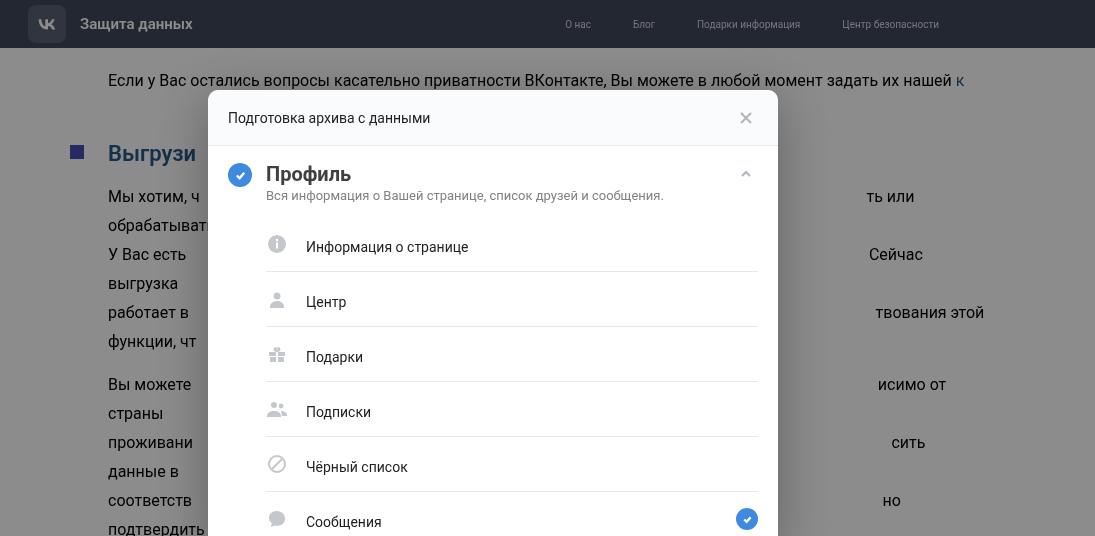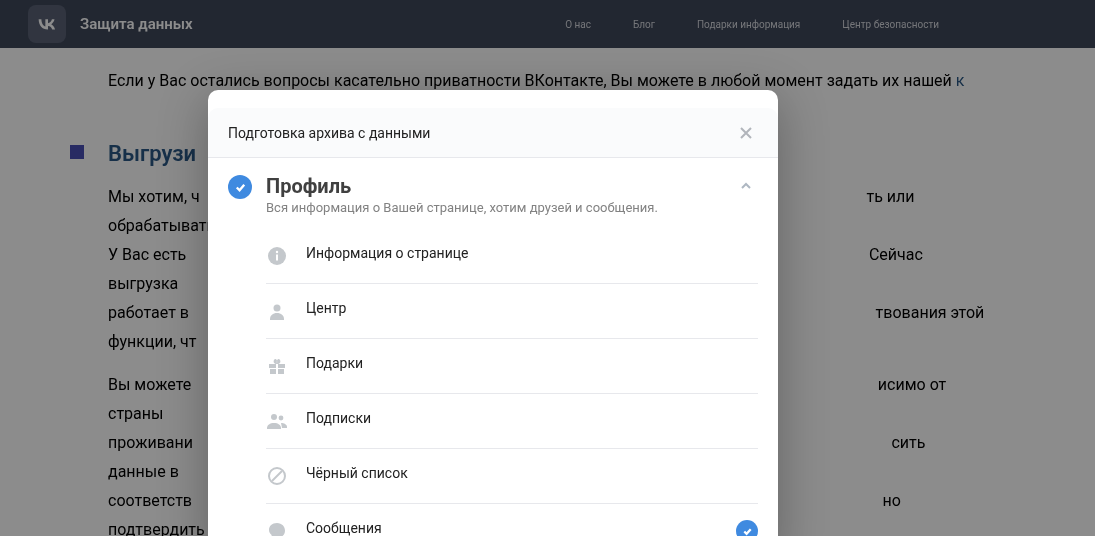--- a/index.html
+++ b/index.html
@@ -90,28 +90,27 @@
       z-index: 20;
       top: 90px;
       left: 208px;
       width: 570px;
       background: #fff;
       border-radius: 10px;
       box-shadow: 0 10px 50px rgba(0,0,0,0.3);
       overflow: hidden;
     }
     .modal-header {
-      height: 50px;
+      height: 56px;
       display: flex;
       align-items: center;
       padding: 12px 20px;
       border-bottom: 1px solid #e7e8ec;
       background: #fafbfc;
       border-radius: 10px 10px 0 0;
-      margin-top: 18px;
     }
     .modal-title {
       font-size: 14px;
       color: #222;
     }
     .modal-close {
       margin-left: auto;
       color: #b1b5bb;
       cursor: pointer;
       font-size: 18px;
@@ -160,21 +159,21 @@
       justify-content: center;
       cursor: pointer;
     }
     .chevron svg { width: 12px; height: 12px; stroke: #aeb7c2; stroke-width: 2; fill: none; }
 
     .sub-items {
       padding: 0 20px 0 58px;
     }
     .sub-item {
       display: flex;
-      align-items: flex-start;
+      align-items: flex-end;
       gap: 18px;
       padding: 16px 0;
       border-top: 1px solid #e7e8ec;
       cursor: pointer;
     }
     .sub-item:first-child { border-top: none; }
     .sub-icon {
       width: 22px;
       height: 22px;
       display: flex;
@@ -252,21 +251,21 @@
   </div>
 
   <div class="section-row">
     <div class="check-circle">
       <svg viewBox="0 0 14 14">
           <path d="M3 7 L6 10 L11 4"></path>
         </svg>
     </div>
     <div class="section-text">
       <div class="section-name">Профиль</div>
-      <div class="section-desc">Вся информация о Вашей странице, хотим друзей и сообщения.</div>
+      <div class="section-desc">Вся информация о Вашей странице, список друзей и сообщения.</div>
     </div>
     <div class="chevron">
       <svg viewBox="0 0 12 12">
           <path d="M2 8 L6 4 L10 8"></path>
         </svg>
     </div>
   </div>
 
   <div class="sub-items">
 

